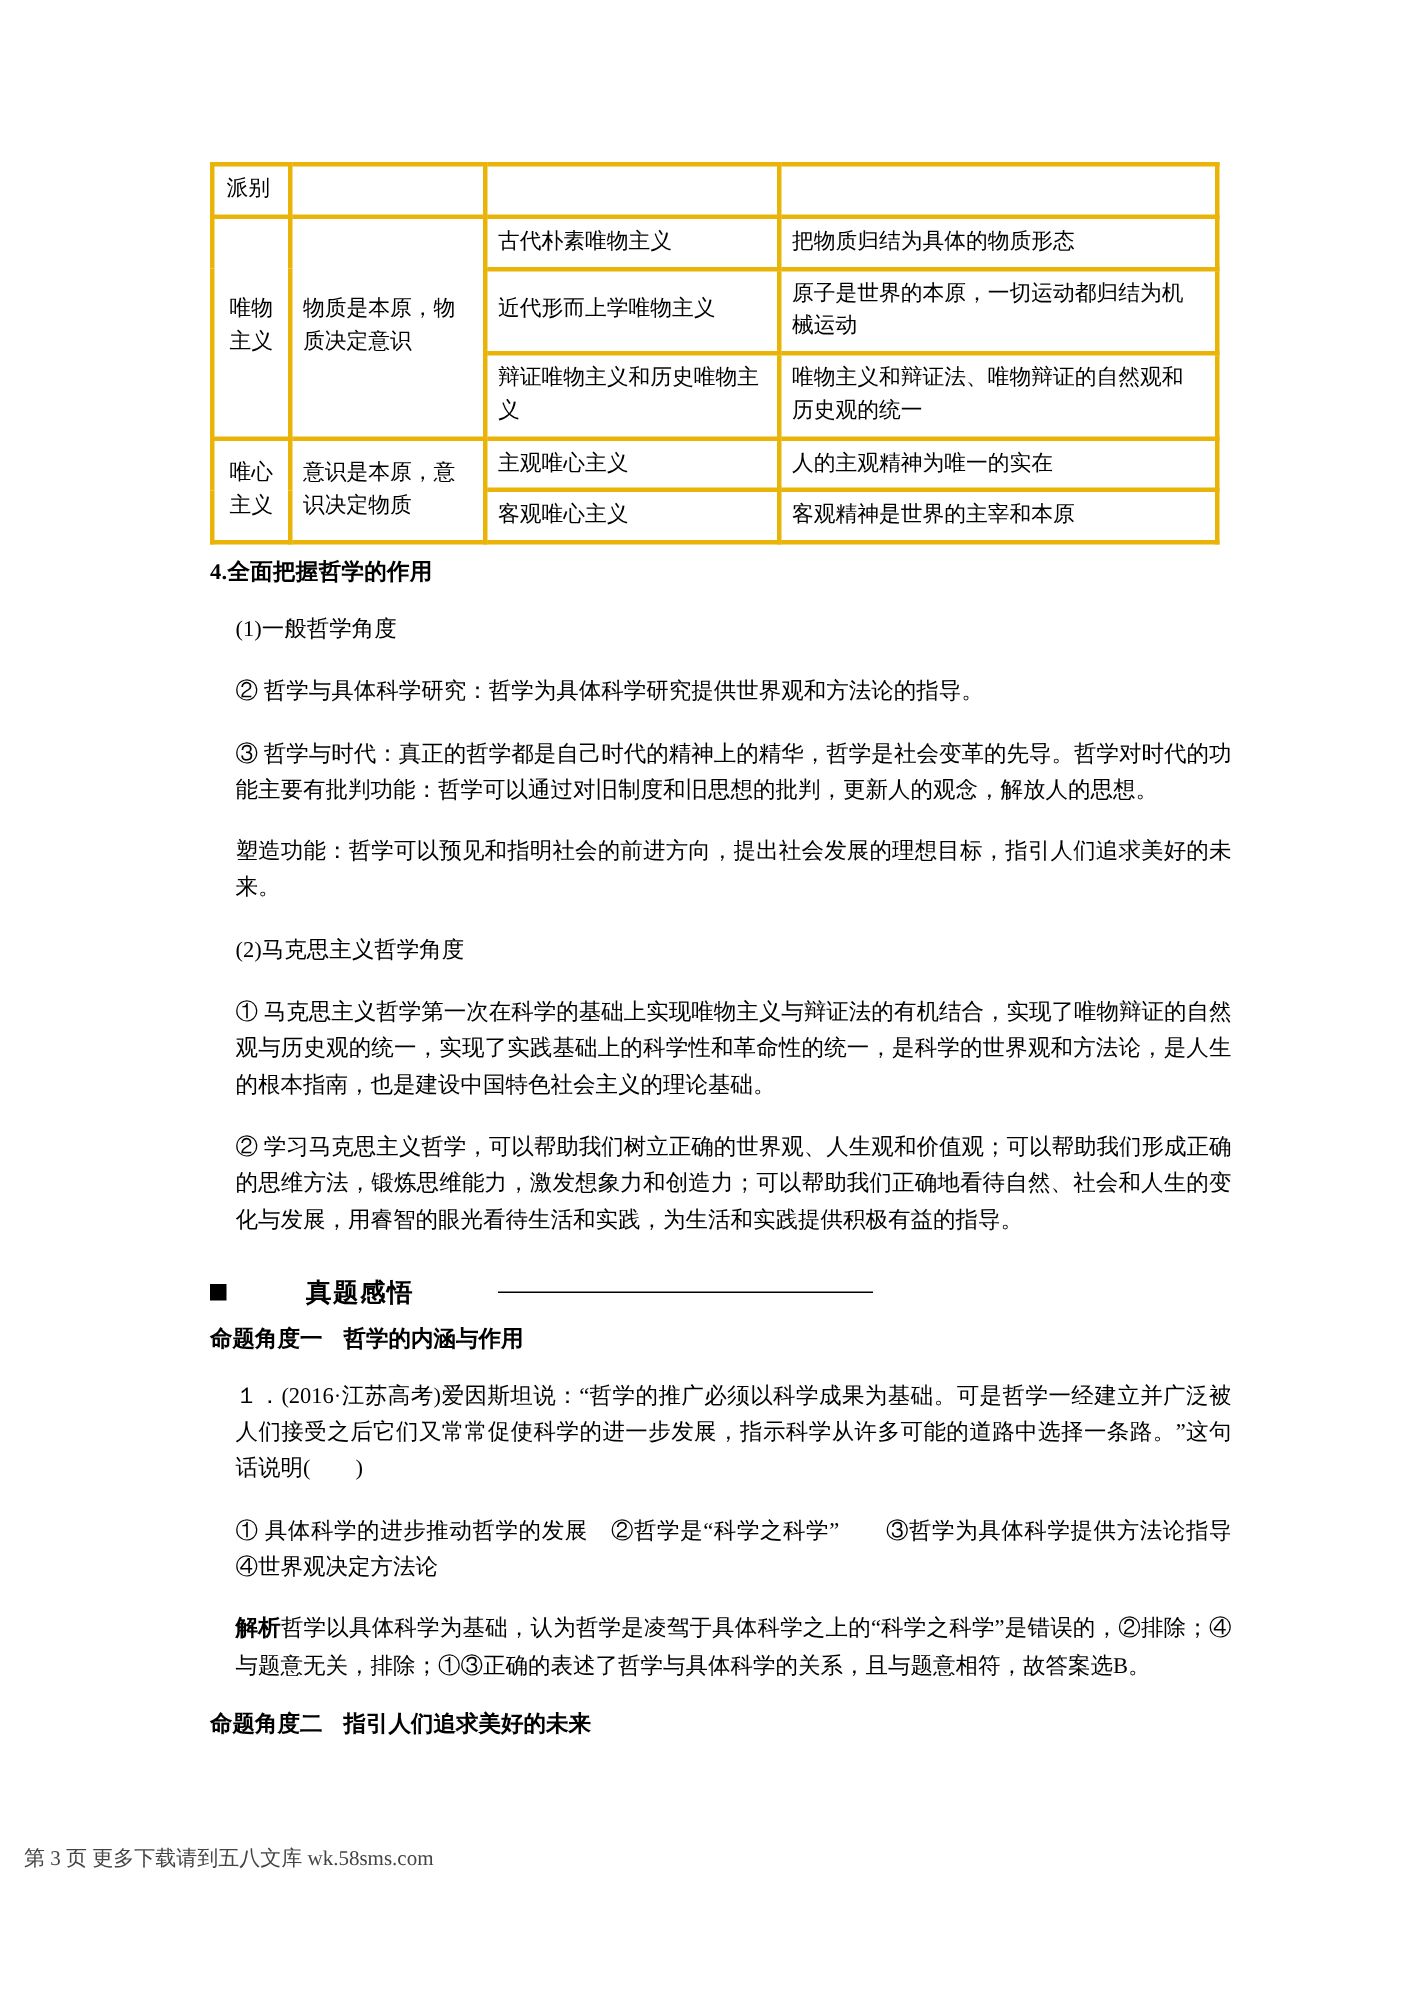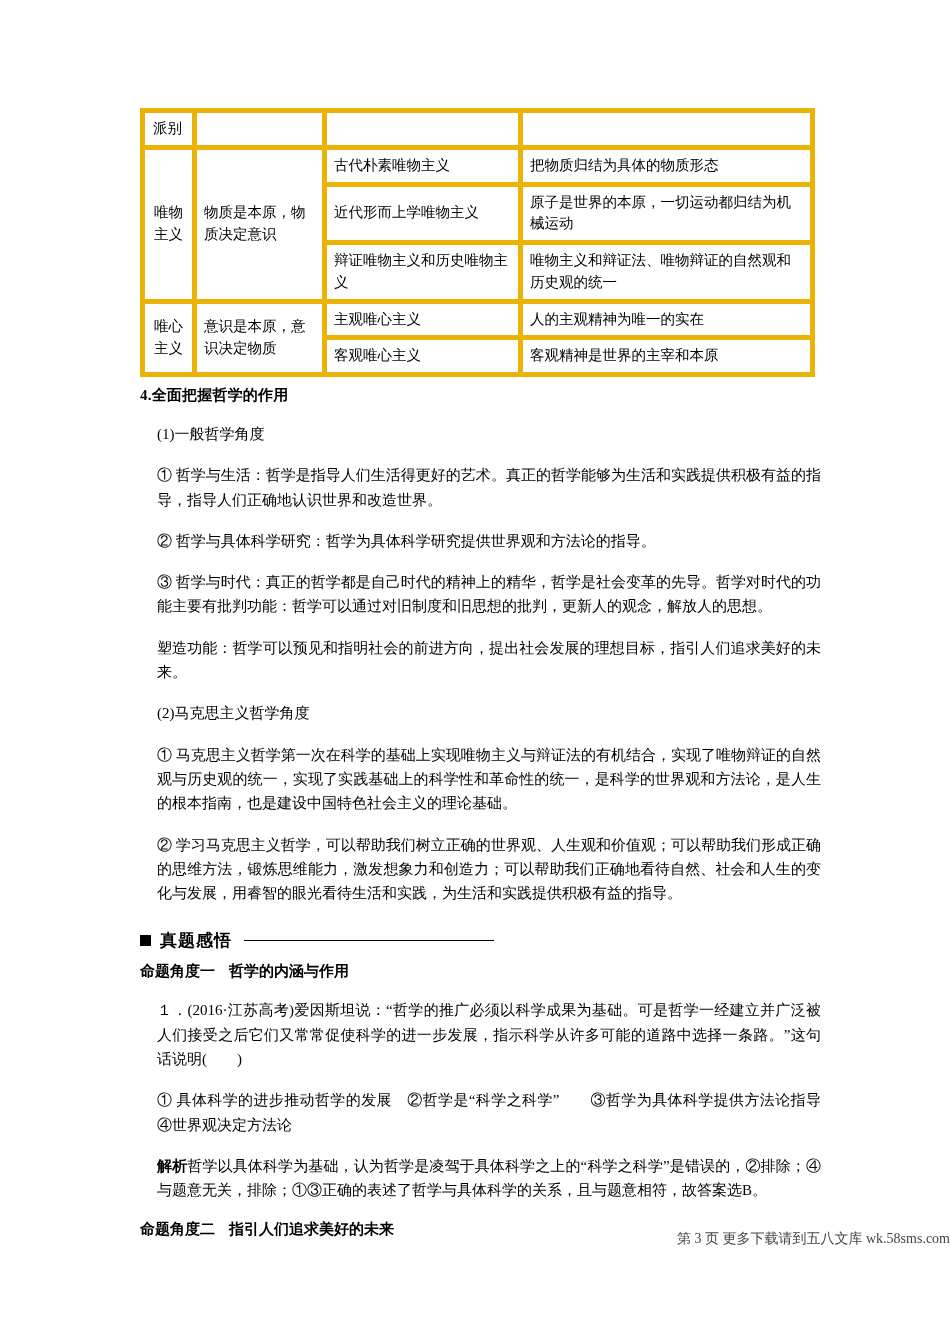--- a/index.html
+++ b/index.html
@@ -24,21 +24,21 @@
   
   table.schools {
     border-collapse: collapse;
     width: 670px;
     table-layout: fixed;
     margin: 0 0 0 0;
     font-size: 14.5px;
     line-height: 1.5;
   }
   table.schools td {
-    border: 5px solid #eab308;
+    border: 3px solid #eab308;
     padding: 5px 7px;
     vertical-align: middle;
   }
   td.c1 { width: 52px; text-align: center; }
   td.c2 { width: 130px; }
   td.c3 { width: 196px; }
   td.c4 { width: 292px; }
   td.blank { border-left: 1px solid #fff; border-top: 1px solid #fff; border-right: 1px solid #fff; }
   .rowtall { height: 32px; }
 
@@ -55,20 +55,21 @@
     margin: 17px;
     text-align: justify;
     text-justify: inter-ideograph;
   }
 
   
   .zhenti {
     display: flex;
     align-items: center;
     margin: 24px 0 10px 0;
+    gap: 44px;
   }
   .sq {
     width: 11px;
     height: 11px;
     background: #000;
     margin-right: 9px;
     flex: 0 0 auto;
   }
   .zhenti-label {
     font-size: 17px;
@@ -97,24 +98,24 @@
   .ans-line .sp { display: inline-block; width: 18px; }
   .opts { margin-top: 3px; font-size: 15px; }
   .opts span.o { display: inline-block; }
   .o1 { width: 150px; }
   .o2 { width: 150px; }
   .o3 { width: 152px; }
 
   
   .footer {
     position: absolute;
-    left: 4px;
+    left: 16px;
     right: 0;
     bottom: 96px;
-    text-align: right;
+    text-align: left;
     font-size: 14px;
     color: #444;
     font-family: "Liberation Serif", serif;
   }
 </style>
 </head>
 <body>
 
 <div class="page">
 
@@ -156,21 +157,20 @@
       </tr>
       <tr class="rowtall">
         <td class="c3">客观唯心主义</td>
         <td class="c4">客观精神是世界的主宰和本原</td>
       </tr>
     </tbody>
   </table>
 
   <div class="sec-title">4.全面把握哲学的作用</div>
   <p class="t">(1)一般哲学角度</p>
-  <p class="t">① 哲学与生活：哲学是指导人们生活得更好的艺术。真正的哲学能够为生活和实践提供积极有益的指导，指导人们正确地认识世界和改造世界。</p>
   <p class="t">② 哲学与具体科学研究：哲学为具体科学研究提供世界观和方法论的指导。</p>
   <p class="t">③ 哲学与时代：真正的哲学都是自己时代的精神上的精华，哲学是社会变革的先导。哲学对时代的功能主要有批判功能：哲学可以通过对旧制度和旧思想的批判，更新人的观念，解放人的思想。</p>
   <p class="t">塑造功能：哲学可以预见和指明社会的前进方向，提出社会发展的理想目标，指引人们追求美好的未来。</p>
   <p class="t">(2)马克思主义哲学角度</p>
   <p class="t">① 马克思主义哲学第一次在科学的基础上实现唯物主义与辩证法的有机结合，实现了唯物辩证的自然观与历史观的统一，实现了实践基础上的科学性和革命性的统一，是科学的世界观和方法论，是人生的根本指南，也是建设中国特色社会主义的理论基础。</p>
   <p class="t">② 学习马克思主义哲学，可以帮助我们树立正确的世界观、人生观和价值观；可以帮助我们形成正确的思维方法，锻炼思维能力，激发想象力和创造力；可以帮助我们正确地看待自然、社会和人生的变化与发展，用睿智的眼光看待生活和实践，为生活和实践提供积极有益的指导。</p>
 
   <div class="zhenti">
     <span class="sq"></span>
     <span class="zhenti-label">真题感悟</span>

